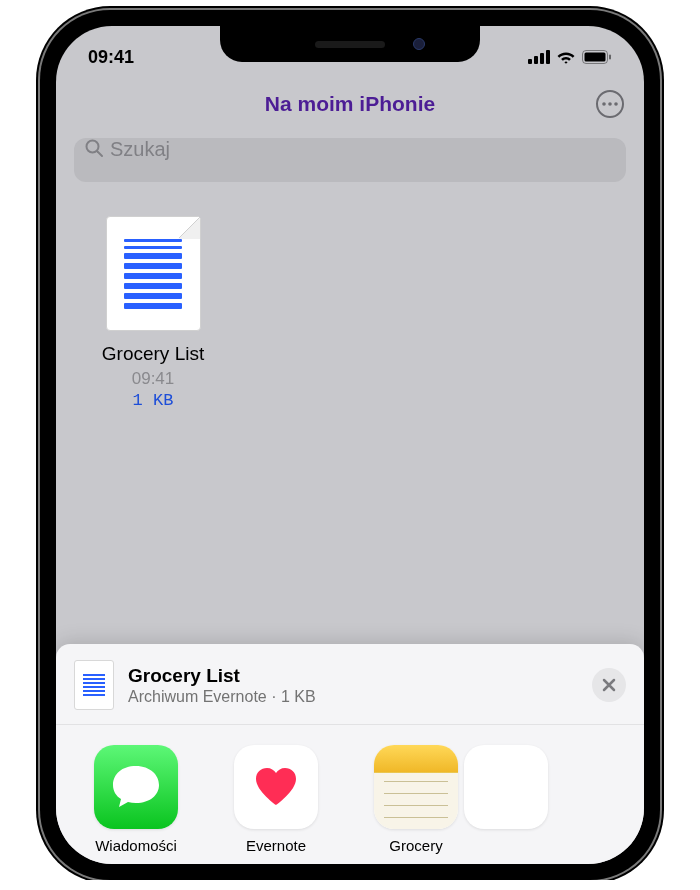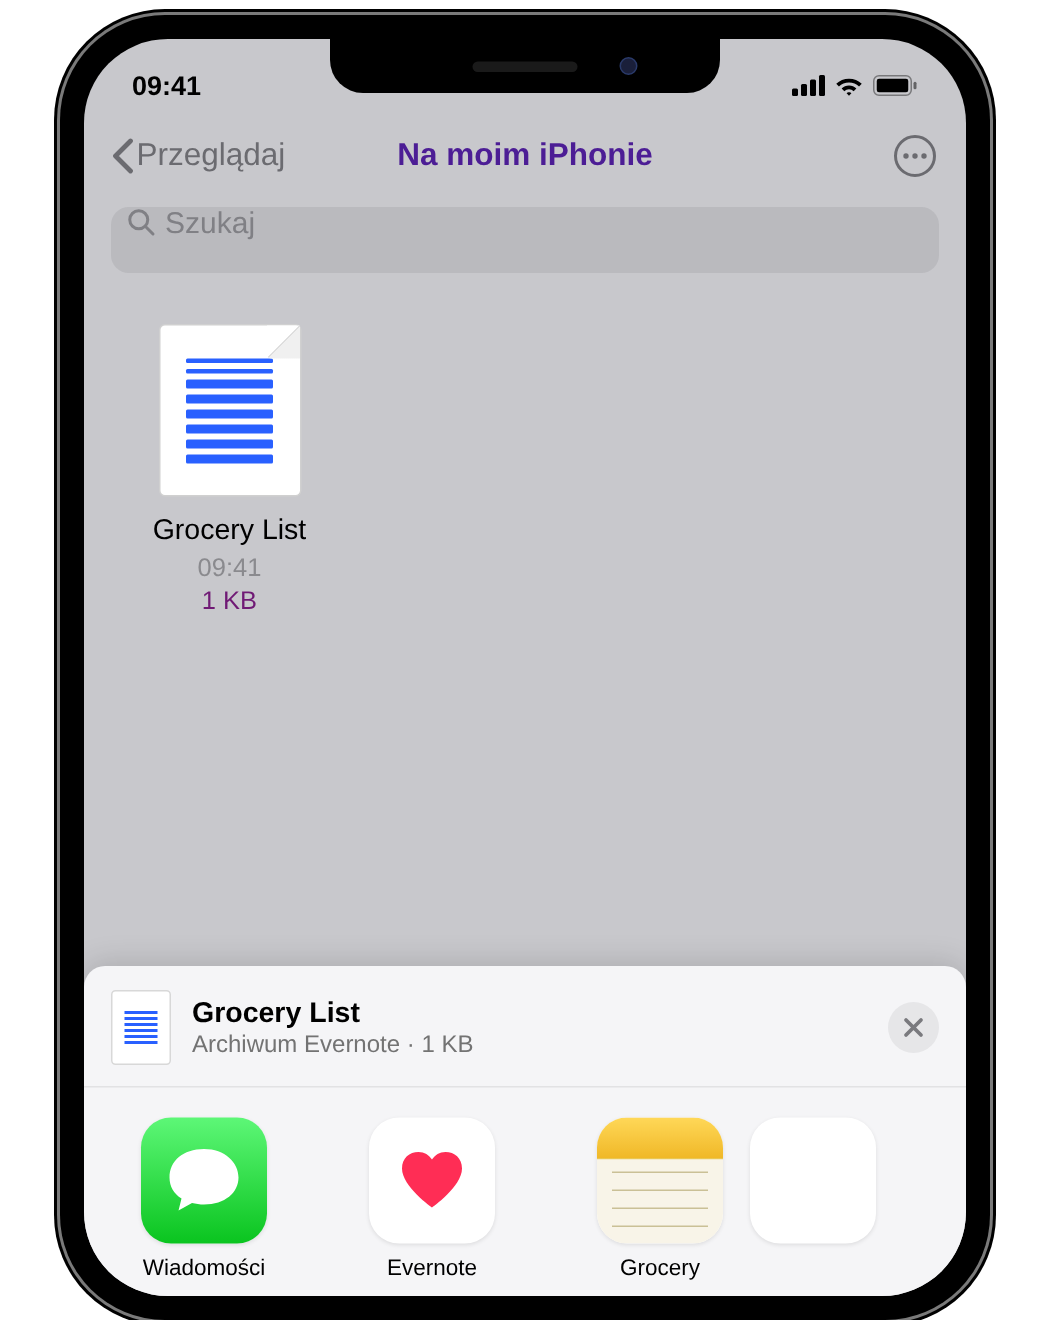--- a/index.html
+++ b/index.html
@@ -22,31 +22,31 @@
     .search-placeholder { color: #808085; font-size: 20px; margin-left: 6px; }
     .file-grid { padding: 20px 22px; }
     .file-item { width: 150px; display: flex; flex-direction: column; align-items: center; }
     .file-icon-wrap { width: 95px; height: 115px; background: #fff; border: 1px solid #d0d0d0; border-radius: 4px; position: relative; display: flex; align-items: center; justify-content: center; }
     .file-icon-wrap::after { content: ''; position: absolute; top: 0; right: 0; width: 22px; height: 22px; background: linear-gradient(135deg, #fff 0%, #fff 48%, #d0d0d0 50%, #f0f0f0 52%, #f0f0f0 100%); border-bottom-left-radius: 3px; }
     .file-lines { width: 58px; }
     .file-lines .line { height: 6px; background: #2960ff; margin: 4px 0; border-radius: 1px; }
     .file-lines .line.top { height: 3px; margin-bottom: 3px; }
     .file-name { font-size: 19px; color: #000; margin-top: 12px; text-align: center; }
     .file-time { font-size: 17px; color: #8a8a8e; margin-top: 4px; }
-    .file-size { font-size: 17px; color: #701a75; margin-top: 2px; }
+    .file-size { font-size: 17px; color: #1d4ed8; margin-top: 2px; font-family: Liberation Mono, monospace; }
     .share-sheet { position: absolute; bottom: 0; left: 0; right: 0; background: #f5f5f7; border-radius: 14px 14px 0 0; box-shadow: 0 -2px 20px rgba(0,0,0,0.15); }
     .share-header { display: flex; align-items: center; padding: 16px 18px 14px 18px; border-bottom: 1px solid #e2e2e4; }
     .share-doc-icon { width: 40px; height: 50px; background: #fff; border: 1px solid #d8d8d8; border-radius: 3px; display: flex; align-items: center; justify-content: center; flex-shrink: 0; }
     .share-doc-icon .mini-lines { width: 22px; }
     .share-doc-icon .ml { height: 2.5px; background: #2960ff; margin: 1.5px 0; }
     .share-info { margin-left: 14px; flex: 1; }
     .share-title { font-size: 19px; font-weight: 600; color: #000; }
     .share-subtitle { font-size: 16px; color: #737373; margin-top: 1px; }
     .share-close { width: 34px; height: 34px; background: #e6e6e8; border-radius: 50%; display: flex; align-items: center; justify-content: center; flex-shrink: 0; }
-    .share-apps { display: flex; padding: 20px 10px 10px 10px; gap: 12px; overflow: hidden; }
+    .share-apps { display: flex; padding: 20px 10px 10px 10px; gap: 0; overflow: hidden; }
     .share-app { width: 140px; display: flex; flex-direction: column; align-items: center; flex-shrink: 0; }
     .app-icon { width: 84px; height: 84px; border-radius: 20px; display: flex; align-items: center; justify-content: center; box-shadow: 0 1px 3px rgba(0,0,0,0.1); }
     .app-label { font-size: 15px; color: #000; margin-top: 8px; text-align: center; }
     .app-icon.messages { background: linear-gradient(180deg, #5df777 0%, #0ac41f 100%); }
     .app-icon.mail { background: linear-gradient(180deg, #3ed4ff 0%, #1565e6 100%); }
     .app-icon.health { background: #fff; }
     .app-icon.notes { background: #fff; padding: 0; overflow: hidden; flex-direction: column; }
     .notes-top { height: 34%; width: 100%; background: linear-gradient(180deg, #ffd858 0%, #f0b828 100%); border-bottom: 1px solid rgba(0,0,0,0.08); }
     .notes-body { flex: 1; width: 100%; background: #f8f4e8; padding: 8px 10px 0 10px; }
     .notes-body .nline { height: 1px; background: #cac096; margin-bottom: 11px; }
@@ -76,26 +76,20 @@
           </svg>
         <svg width="30" height="14" viewBox="0 0 30 14">
             <rect x="0.5" y="0.5" width="25" height="13" rx="3.5" stroke="#000" stroke-opacity="0.4" fill="none"></rect>
             <rect x="2.5" y="2.5" width="21" height="9" rx="1.5" fill="#000"></rect>
             <rect x="27" y="4.5" width="2" height="5" rx="1" fill="#000" fill-opacity="0.5"></rect>
           </svg>
       </div>
     </div>
 
     <div class="nav-bar">
-      <div class="nav-back">
-        <svg width="15" height="24" viewBox="0 0 15 24">
-            <path d="M13 2 L3 12 L13 22" stroke="#6b6b70" stroke-width="3.2" fill="none" stroke-linecap="round" stroke-linejoin="round"></path>
-          </svg>
-        <span>Przeglądaj</span>
-      </div>
       <div class="nav-title">Na moim iPhonie</div>
       <div class="nav-more">
         <svg width="30" height="30" viewBox="0 0 30 30">
             <circle cx="15" cy="15" r="13" stroke="#6b6b70" stroke-width="2" fill="none"></circle>
             <circle cx="9" cy="15" r="1.8" fill="#6b6b70"></circle>
             <circle cx="15" cy="15" r="1.8" fill="#6b6b70"></circle>
             <circle cx="21" cy="15" r="1.8" fill="#6b6b70"></circle>
           </svg>
       </div>
     </div>

